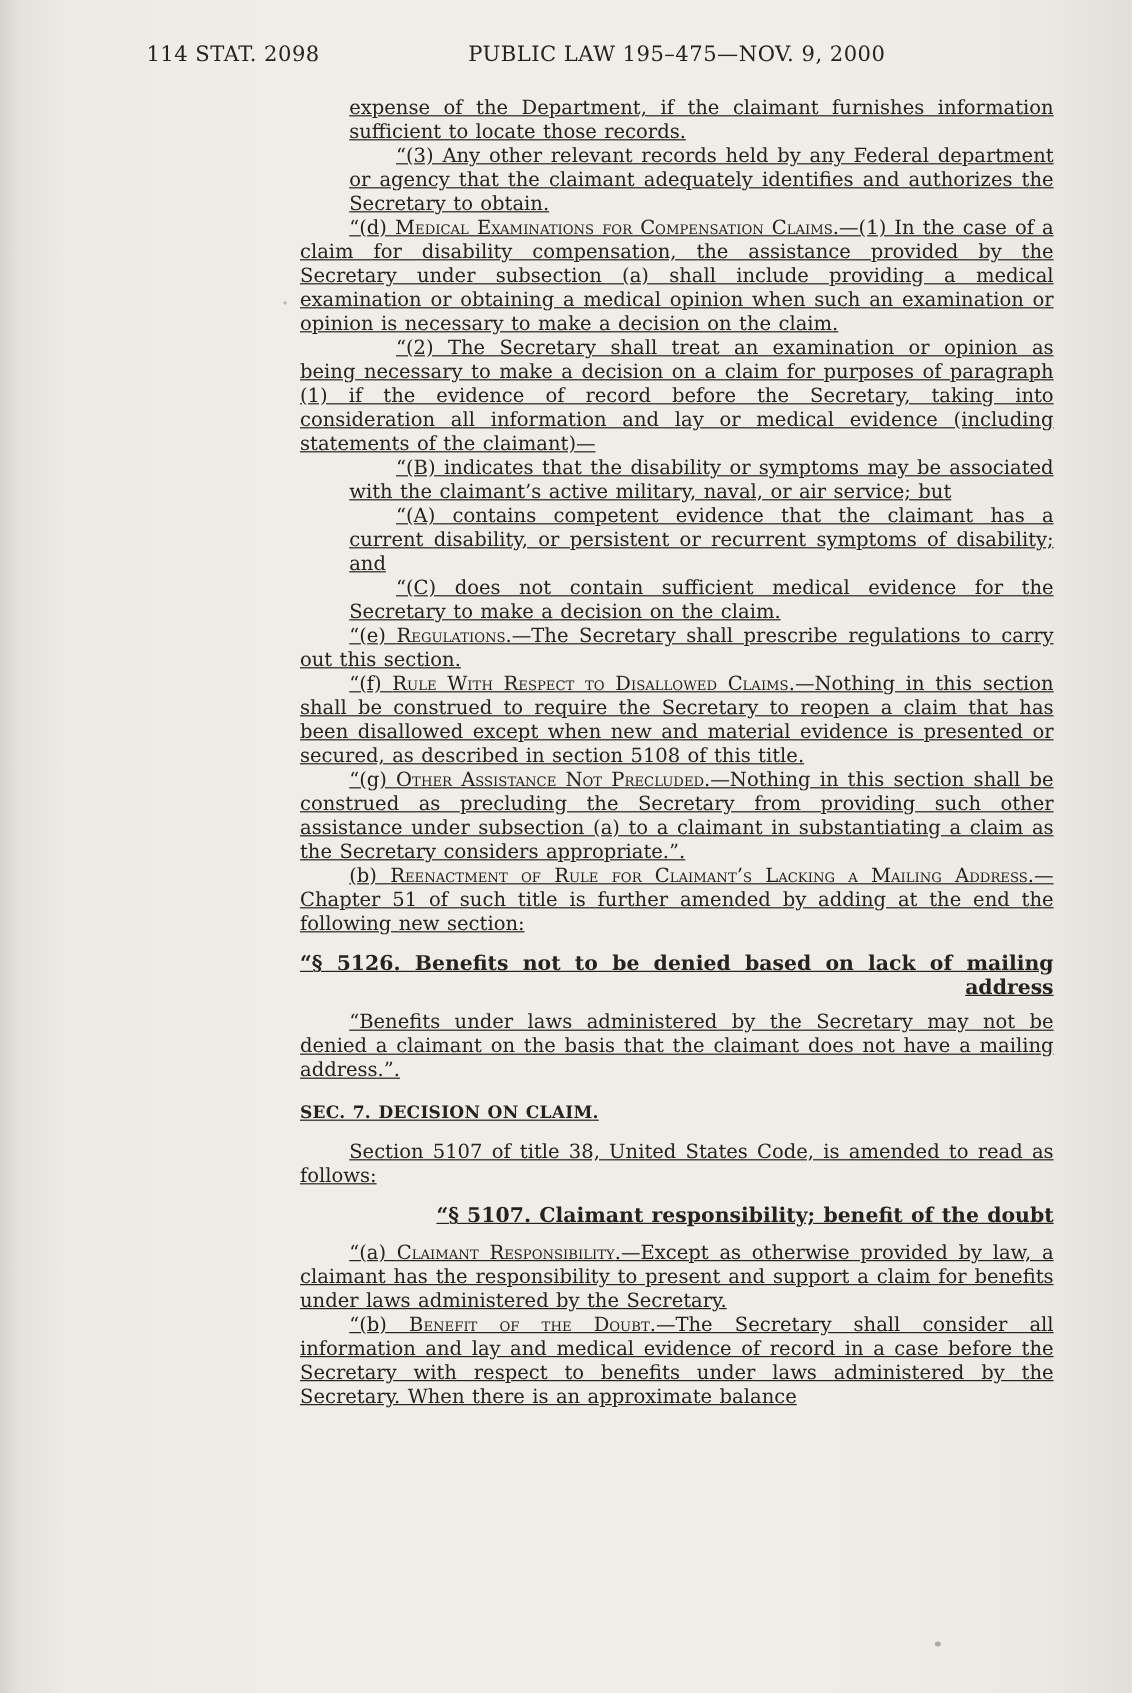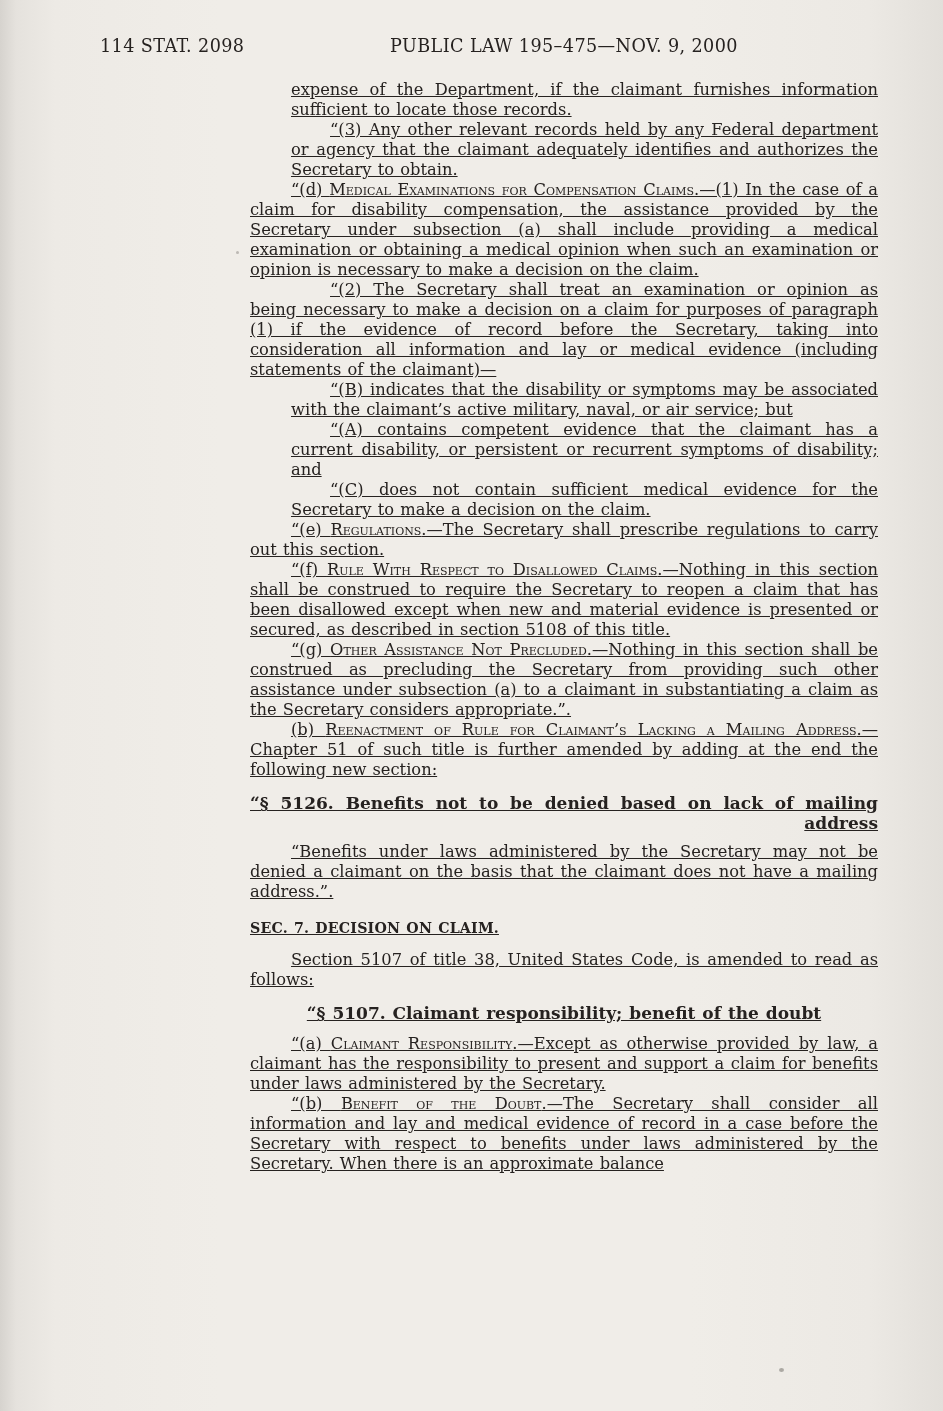--- a/index.html
+++ b/index.html
@@ -11,21 +11,21 @@
     background:
       linear-gradient(90deg, #d6d3ce 0px, #e5e2dd 16px, #edeae5 55px, #f0ede8 220px, #f0ede8 690px, #ece9e4 870px, #e2dfda 943px),
       #eeebe6;
     font-family: "DejaVu Serif", "Liberation Serif", serif;
     color: #262220;
   }
   .page { position: absolute; inset: 0; }
 
   
   .hdr { position: absolute; top: 36px; left: 0; width: 100%; height: 24px; font-size: 17.6px; }
-  .hdr .stat { position: absolute; left: 100px; top: 0; letter-spacing: 0.4px; white-space: nowrap; }
+  .hdr .stat { position: absolute; left: 122px; top: 0; letter-spacing: 0.4px; white-space: nowrap; }
   .hdr .law  { position: absolute; left: 250px; width: 628px; top: 0; text-align: center; letter-spacing: 0.4px; white-space: nowrap; }
 
   
   .col {
     position: absolute; left: 250px; top: 80px; width: 628px;
     font-size: 16.3px; line-height: 20px;
     text-align: justify;
     word-spacing: 1px;
     text-decoration: underline;
   }
@@ -36,21 +36,21 @@
   p.lv1.cont { text-indent: 0; }
   .sc { font-variant: small-caps; }
 
   h2.lawsec {
     font-size: 17px; font-weight: bold;
     margin: 13px 0 9px 0;
     text-indent: 0;
   }
   h2.lawsec .l1 { display: block; text-align: justify; text-align-last: justify; }
   h2.lawsec .l2 { display: block; text-align: right; padding-left: 98px; }
-  h2.lawsec.single { text-align: center; margin: 13px 0 11px 0; }
+  h2.lawsec.single { text-align: right; margin: 13px 0 11px 0; }
 
   h3.actsec {
     font-size: 14.2px; font-weight: bold; letter-spacing: 0.2px;
     margin: 16px 0 12px 0; text-align: left; text-indent: 0;
   }
 
   
   .artifact { position: absolute; border-radius: 50%; background: #89857f; }
   .artifact.a1 { left: 779px; top: 1368px; width: 5px; height: 4px; opacity: .65; }
   .artifact.a2 { left: 236px; top: 251px; width: 3px; height: 3px; opacity: .5; }

